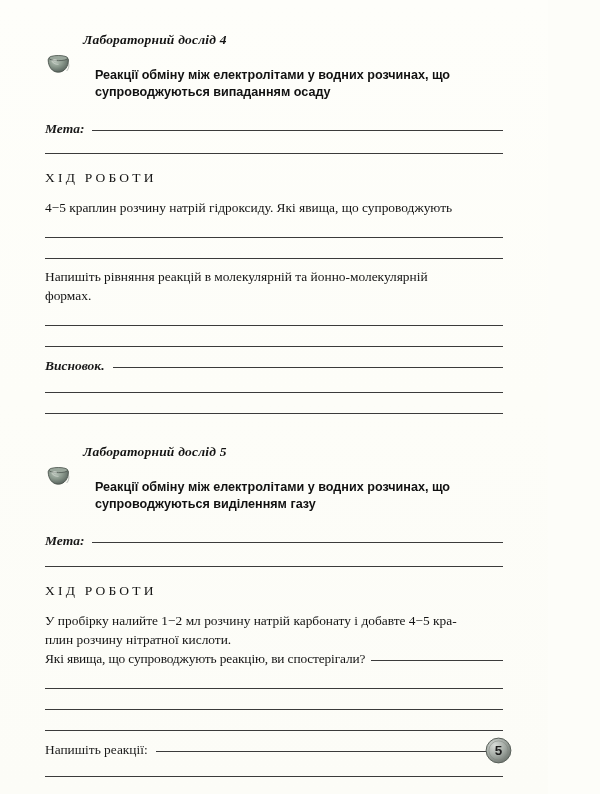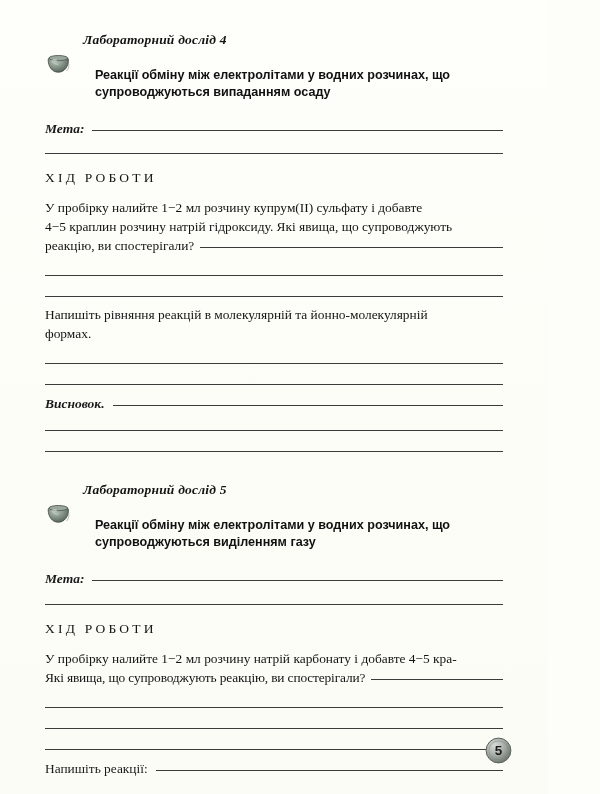--- a/index.html
+++ b/index.html
@@ -228,28 +228,21 @@
 
     <div class="sp16"></div>
     <div class="rule"></div>
 
     <div class="sp16"></div>
     <div class="section-heading">ХІД РОБОТИ</div>
 
     <div class="sp12"></div>
     <div class="body-text">
       <span class="just">
-        <span>У пробірку налийте 1−2 мл розчину купрум(II) сульфату і добавте</span>
-      </span>
-      <span class="just">
         <span>4−5 краплин розчину натрій гідроксиду. Які явища, що супроводжують</span>
-      </span>
-      <span class="inline-q">
-        <span class="qtext">реакцію, ви спостерігали?</span>
-        <span class="rule-inline"></span>
       </span>
     </div>
 
     <div class="sp20"></div>
     <div class="rule"></div>
     <div class="sp20"></div>
     <div class="rule"></div>
 
     <div class="sp8"></div>
     <div class="body-text">
@@ -318,20 +311,21 @@
     <div class="rule"></div>
 
     <div class="sp16"></div>
     <div class="section-heading">ХІД РОБОТИ</div>
 
     <div class="sp12"></div>
     <div class="body-text">
       <span class="just">
         <span>У пробірку налийте 1−2 мл розчину натрій карбонату і добавте 4−5 кра-</span>
       </span>
+      <span class="plain">плин розчину нітратної кислоти.</span>
       <span class="inline-q">
         <span class="qtext tight">Які явища, що супроводжують реакцію, ви спостерігали?</span>
         <span class="rule-inline"></span>
       </span>
     </div>
 
     <div class="sp20"></div>
     <div class="rule"></div>
     <div class="sp20"></div>
     <div class="rule"></div>

